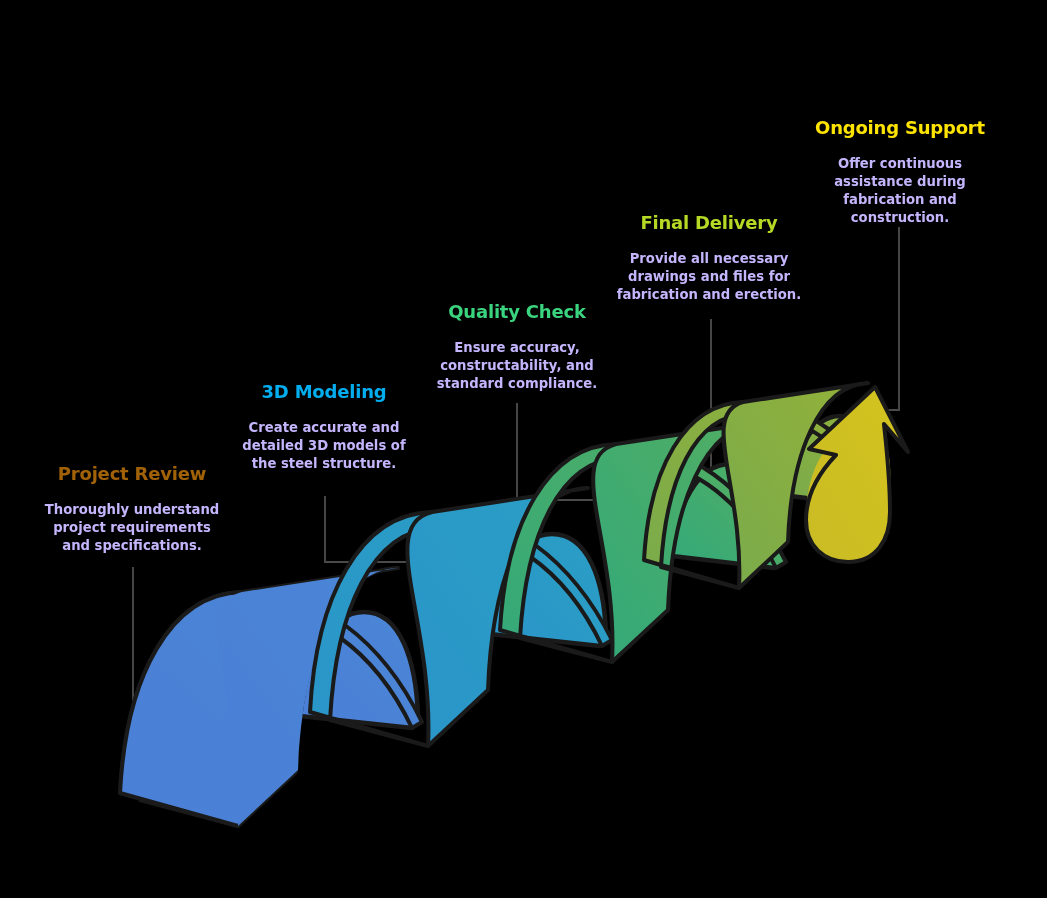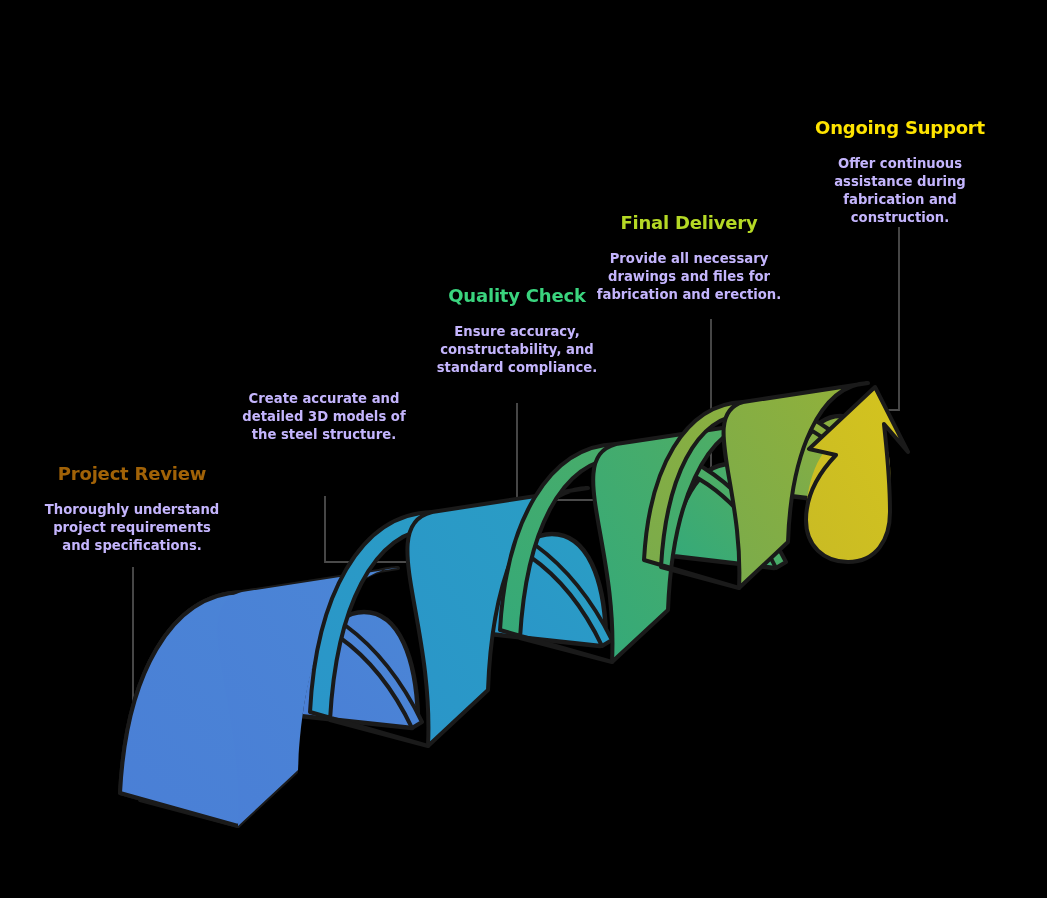--- a/index.html
+++ b/index.html
@@ -25,22 +25,22 @@
     color:#c4b5fd;
     font-size:13.2px;
     line-height:1.38;
     font-weight:bold;
     margin:0;
   }
 
   
   #step-1{left:36px;  top:464px; width:192px;}
   #step-2{left:229px; top:382px; width:190px;}
-  #step-3{left:429px; top:286px; width:176px;}
-  #step-4{left:592px; top:213px; width:194px;}
+  #step-3{left:429px; top:302px; width:176px;}
+  #step-4{left:612px; top:213px; width:194px;}
   #step-5{left:806px; top:118px; width:188px;}
 
   #step-1 .step-desc{width:176px;margin:0 auto;}
   #step-2 .step-desc{width:172px;margin:8px auto;}
   #step-3 .step-desc{width:176px;margin:0 auto;}
   #step-4 .step-desc{width:194px;margin:0 auto;}
   #step-5 .step-desc{width:158px;margin:0 auto;}
 </style>
 </head>
 <body>
@@ -171,20 +171,21 @@
                L875,387 Z" fill="url(#gE)" stroke="#1a1a1a" stroke-width="4" stroke-linejoin="round"></path>
     </g>
   </svg>
 
   <div class="step" id="step-1">
     <div class="step-title" style="color:#a16207">Project Review</div>
     <div class="step-desc">Thoroughly understand project requirements and specifications.</div>
   </div>
 
   <div class="step" id="step-2">
+    <div class="step-title" style="color:#00aeef">3D Modeling</div>
     <div class="step-desc">Create accurate and detailed 3D models of the steel structure.</div>
   </div>
 
   <div class="step" id="step-3">
     <div class="step-title" style="color:#3ad47e">Quality Check</div>
     <div class="step-desc">Ensure accuracy, constructability, and standard compliance.</div>
   </div>
 
   <div class="step" id="step-4">
     <div class="step-title" style="color:#b5d925">Final Delivery</div>

